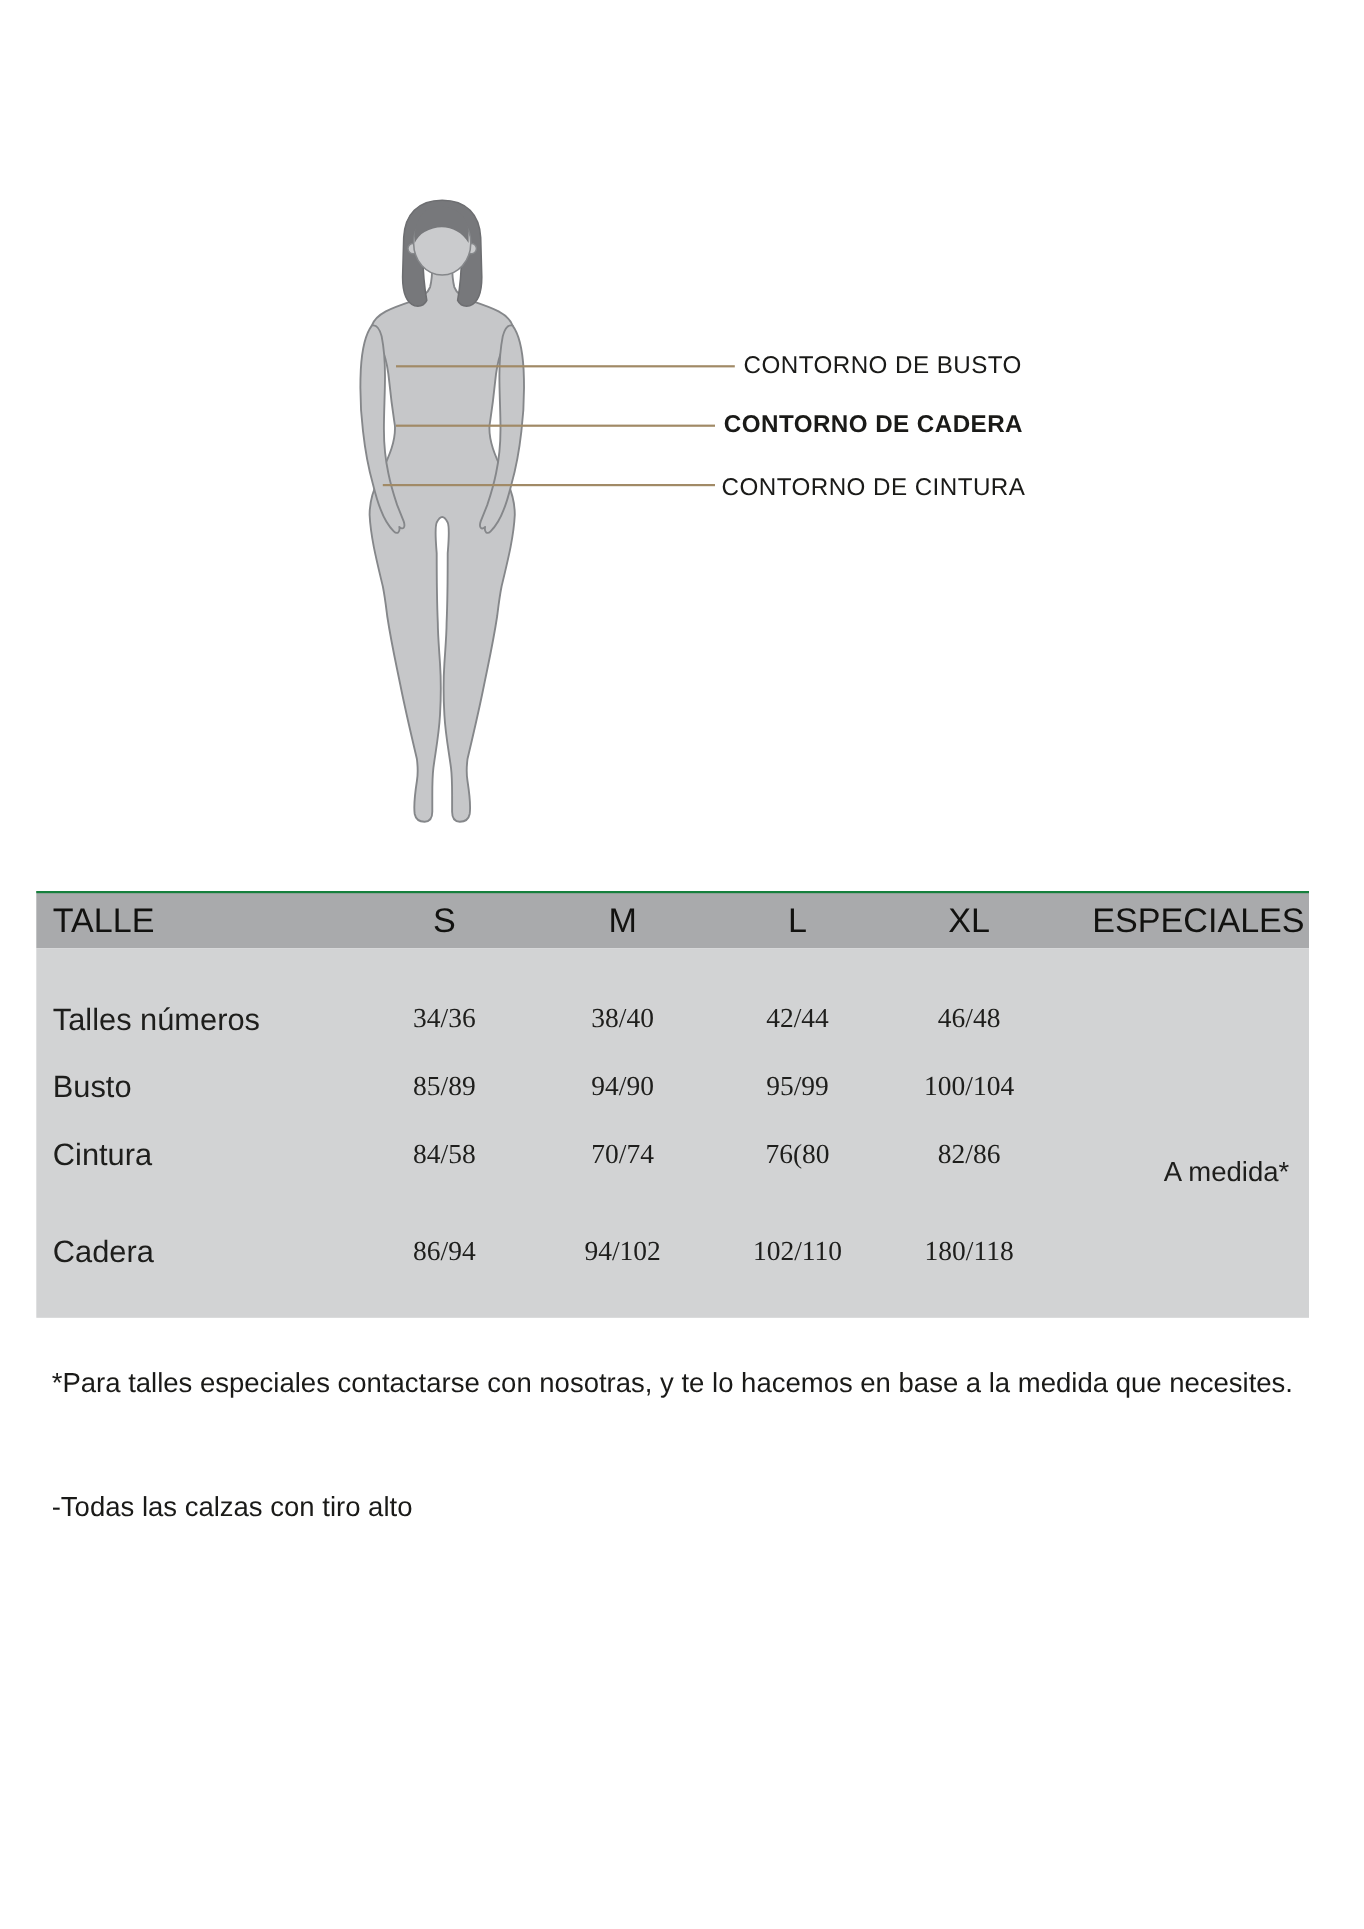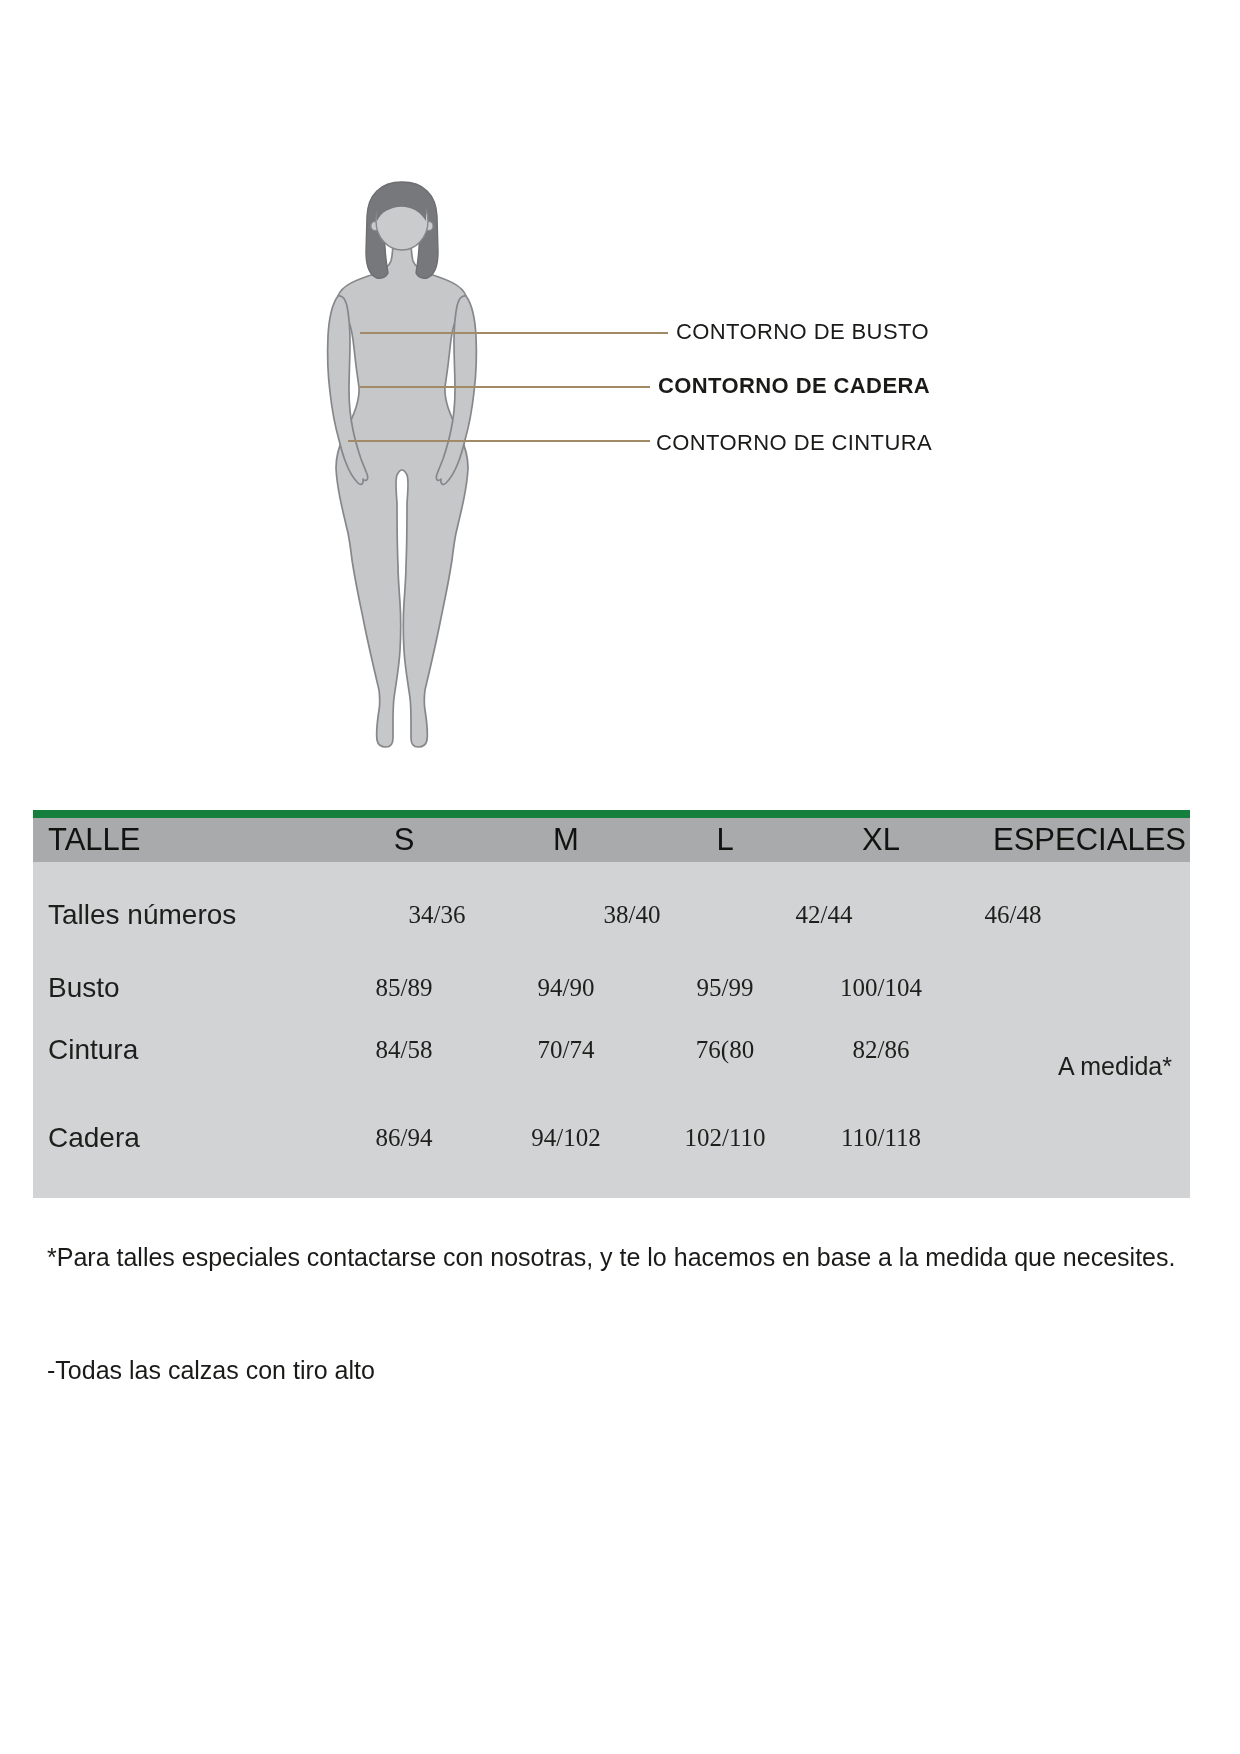--- a/index.html
+++ b/index.html
@@ -38,40 +38,40 @@
     font-size:22px; letter-spacing:0.4px; white-space:nowrap; color:#1a1a18;
   }
   .annot-busto   { left:676px; top:319px; }
   .annot-cadera  { left:658px; top:373px;font-weight:bold; }
   .annot-cintura { left:656px; top:420px;margin-top:10px; }
 
   .size-table { position:absolute; left:33px; top:810px; width:1157px; height:388px; }
   .table-header {
     position:absolute; left:0; top:0; width:100%; height:52px;
     background:var(--table-header-bg);
-    border-top:8px solid #15803d;
+    border-top:2px solid #15803d;
     display:grid;
     grid-template-columns:290px 162px 162px 156px 156px 1fr;
     align-items:center;
     font-size:31px; color:#121210;
   }
   .table-body {
     position:absolute; left:0; top:52px; width:100%; height:336px;
     background:var(--table-body-bg);
   }
   .th-first { padding-left:15px; text-align:left; }
   .th-mid   { text-align:center; }
   .th-last  { text-align:right; padding-right:4px; }
   .table-row {
     position:absolute; left:0; width:100%; height:40px;
     display:grid;
     grid-template-columns:290px 162px 162px 156px 156px 1fr;
     align-items:center;
   }
-  .row-1 { top:33px;gap:33px; }
+  .row-1 { top:45px; }
   .row-2 { top:106px; }
   .row-3 { top:168px; }
   .row-4 { top:256px; }
   .row-label { padding-left:15px; font-size:28px; }
   .cell-val  { text-align:center; font-size:25px;font-family:Liberation Serif, serif; }
   .a-medida {
     position:absolute; right:18px; top:190px;
     font-size:25px; text-align:left;
   }
   .note { position:absolute; left:47px; font-size:25px; line-height:41px; color:#1a1a18; }
@@ -171,21 +171,21 @@
         <div class="cell-val">70/74</div>
         <div class="cell-val">76(80</div>
         <div class="cell-val">82/86</div>
         <div></div>
       </div>
       <div class="table-row row-4">
         <div class="row-label">Cadera</div>
         <div class="cell-val">86/94</div>
         <div class="cell-val">94/102</div>
         <div class="cell-val">102/110</div>
-        <div class="cell-val">110/118</div>
+        <div class="cell-val">180/118</div>
         <div></div>
       </div>
       <div class="a-medida">A medida*</div>
     </div>
   </div>
 
   <p class="note note-1">*Para talles especiales contactarse con nosotras, y te lo hacemos en base a la medida que necesites.</p>
   <p class="note note-2">-Todas las calzas con tiro alto</p>
 
 </div>

